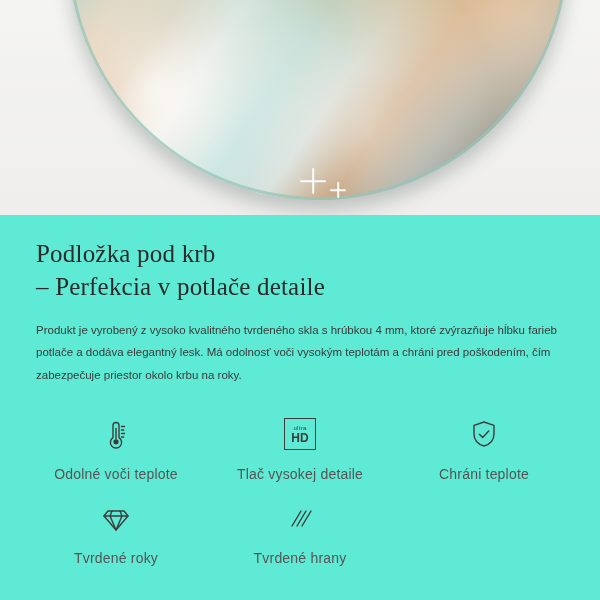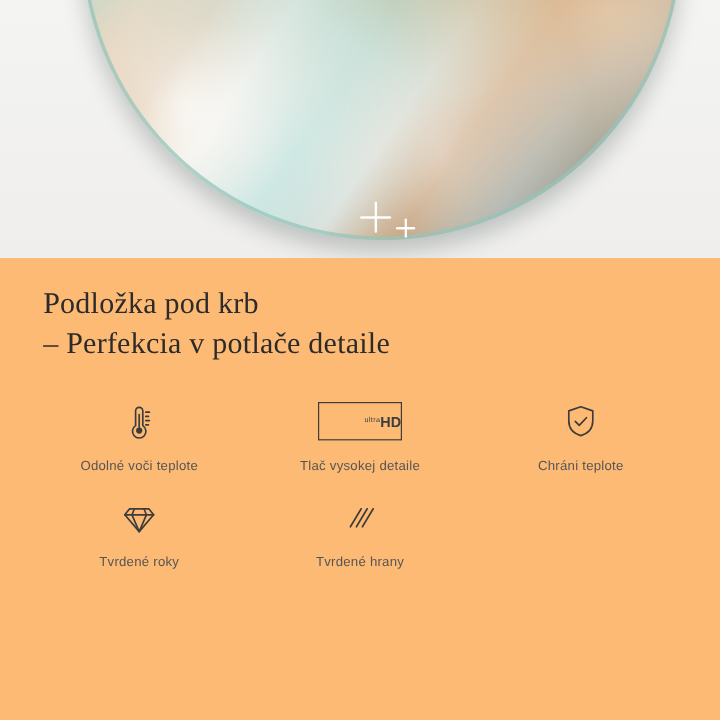--- a/index.html
+++ b/index.html
@@ -10,21 +10,21 @@
     width: 600px;
     height: 600px;
     background: #ffffff;
     font-family: "Liberation Sans", sans-serif;
     overflow: hidden;
   }
   .page {
     position: relative;
     width: 600px;
     height: 600px;
-    background: #fdba74;
+    background: #5eead4;
   }
 
   
   .hero {
     position: relative;
     width: 600px;
     height: 215px;
     overflow: hidden;
     background: #f2f2f0;
   }
@@ -150,43 +150,42 @@
     justify-content: flex-start;
   }
   .feature-icon {
     height: 44px;
     display: flex;
     align-items: center;
     justify-content: center;
   }
   .feature-label {
     margin-top: 10px;
-    font-size: 11px;
+    font-size: 14px;
     color: #555555;
     letter-spacing: 0.2px;
     text-align: right;
   }
   svg { display: block; }
   .stroke {
     fill: none;
     stroke: #3c3c3c;
     stroke-width: 1.4;
     stroke-linecap: round;
     stroke-linejoin: round;
   }
   .hd-box {
     width: 30px;
     height: 30px;
     border: 1.3px solid #3c3c3c;
     display: flex;
-    flex-direction: row;
+    flex-direction: column;
     align-items: center;
     justify-content: center;
     line-height: 1;
-    padding-left: 38px;
   }
   .hd-top {
     font-size: 6px;
     letter-spacing: 0.3px;
     color: #3c3c3c;
   }
   .hd-bottom {
     font-size: 12px;
     font-weight: bold;
     color: #3c3c3c;
@@ -204,20 +203,21 @@
     <div class="glass-edge"></div>
     <div class="sparkle s1"></div>
     <div class="sparkle s2"></div>
   </div>
 
   <div class="content">
     <h1 class="headline">
       <span class="line">Podložka pod krb</span>
       <span class="line">– Perfekcia v potlače detaile</span>
     </h1>
+    <p class="paragraph">Produkt je vyrobený z vysoko kvalitného tvrdeného skla s hrúbkou 4 mm, ktoré zvýrazňuje hĺbku farieb potlače a dodáva elegantný lesk. Má odolnosť voči vysokým teplotám a chráni pred poškodením, čím zabezpečuje priestor okolo krbu na roky.</p>
   </div>
 
   <div class="features">
 
     <div class="feature">
       <div class="feature-icon">
         <svg width="40" height="40" viewBox="0 0 40 40" aria-hidden="true">
           <path class="stroke" d="M20 8.5a3 3 0 0 1 3 3v12.2a5.6 5.6 0 1 1-6 0V11.5a3 3 0 0 1 3-3z"></path>
           <path class="stroke" d="M20 14.5v10.6"></path>
           <circle cx="20" cy="27.8" r="2.6" fill="#3c3c3c" stroke="none"></circle>

